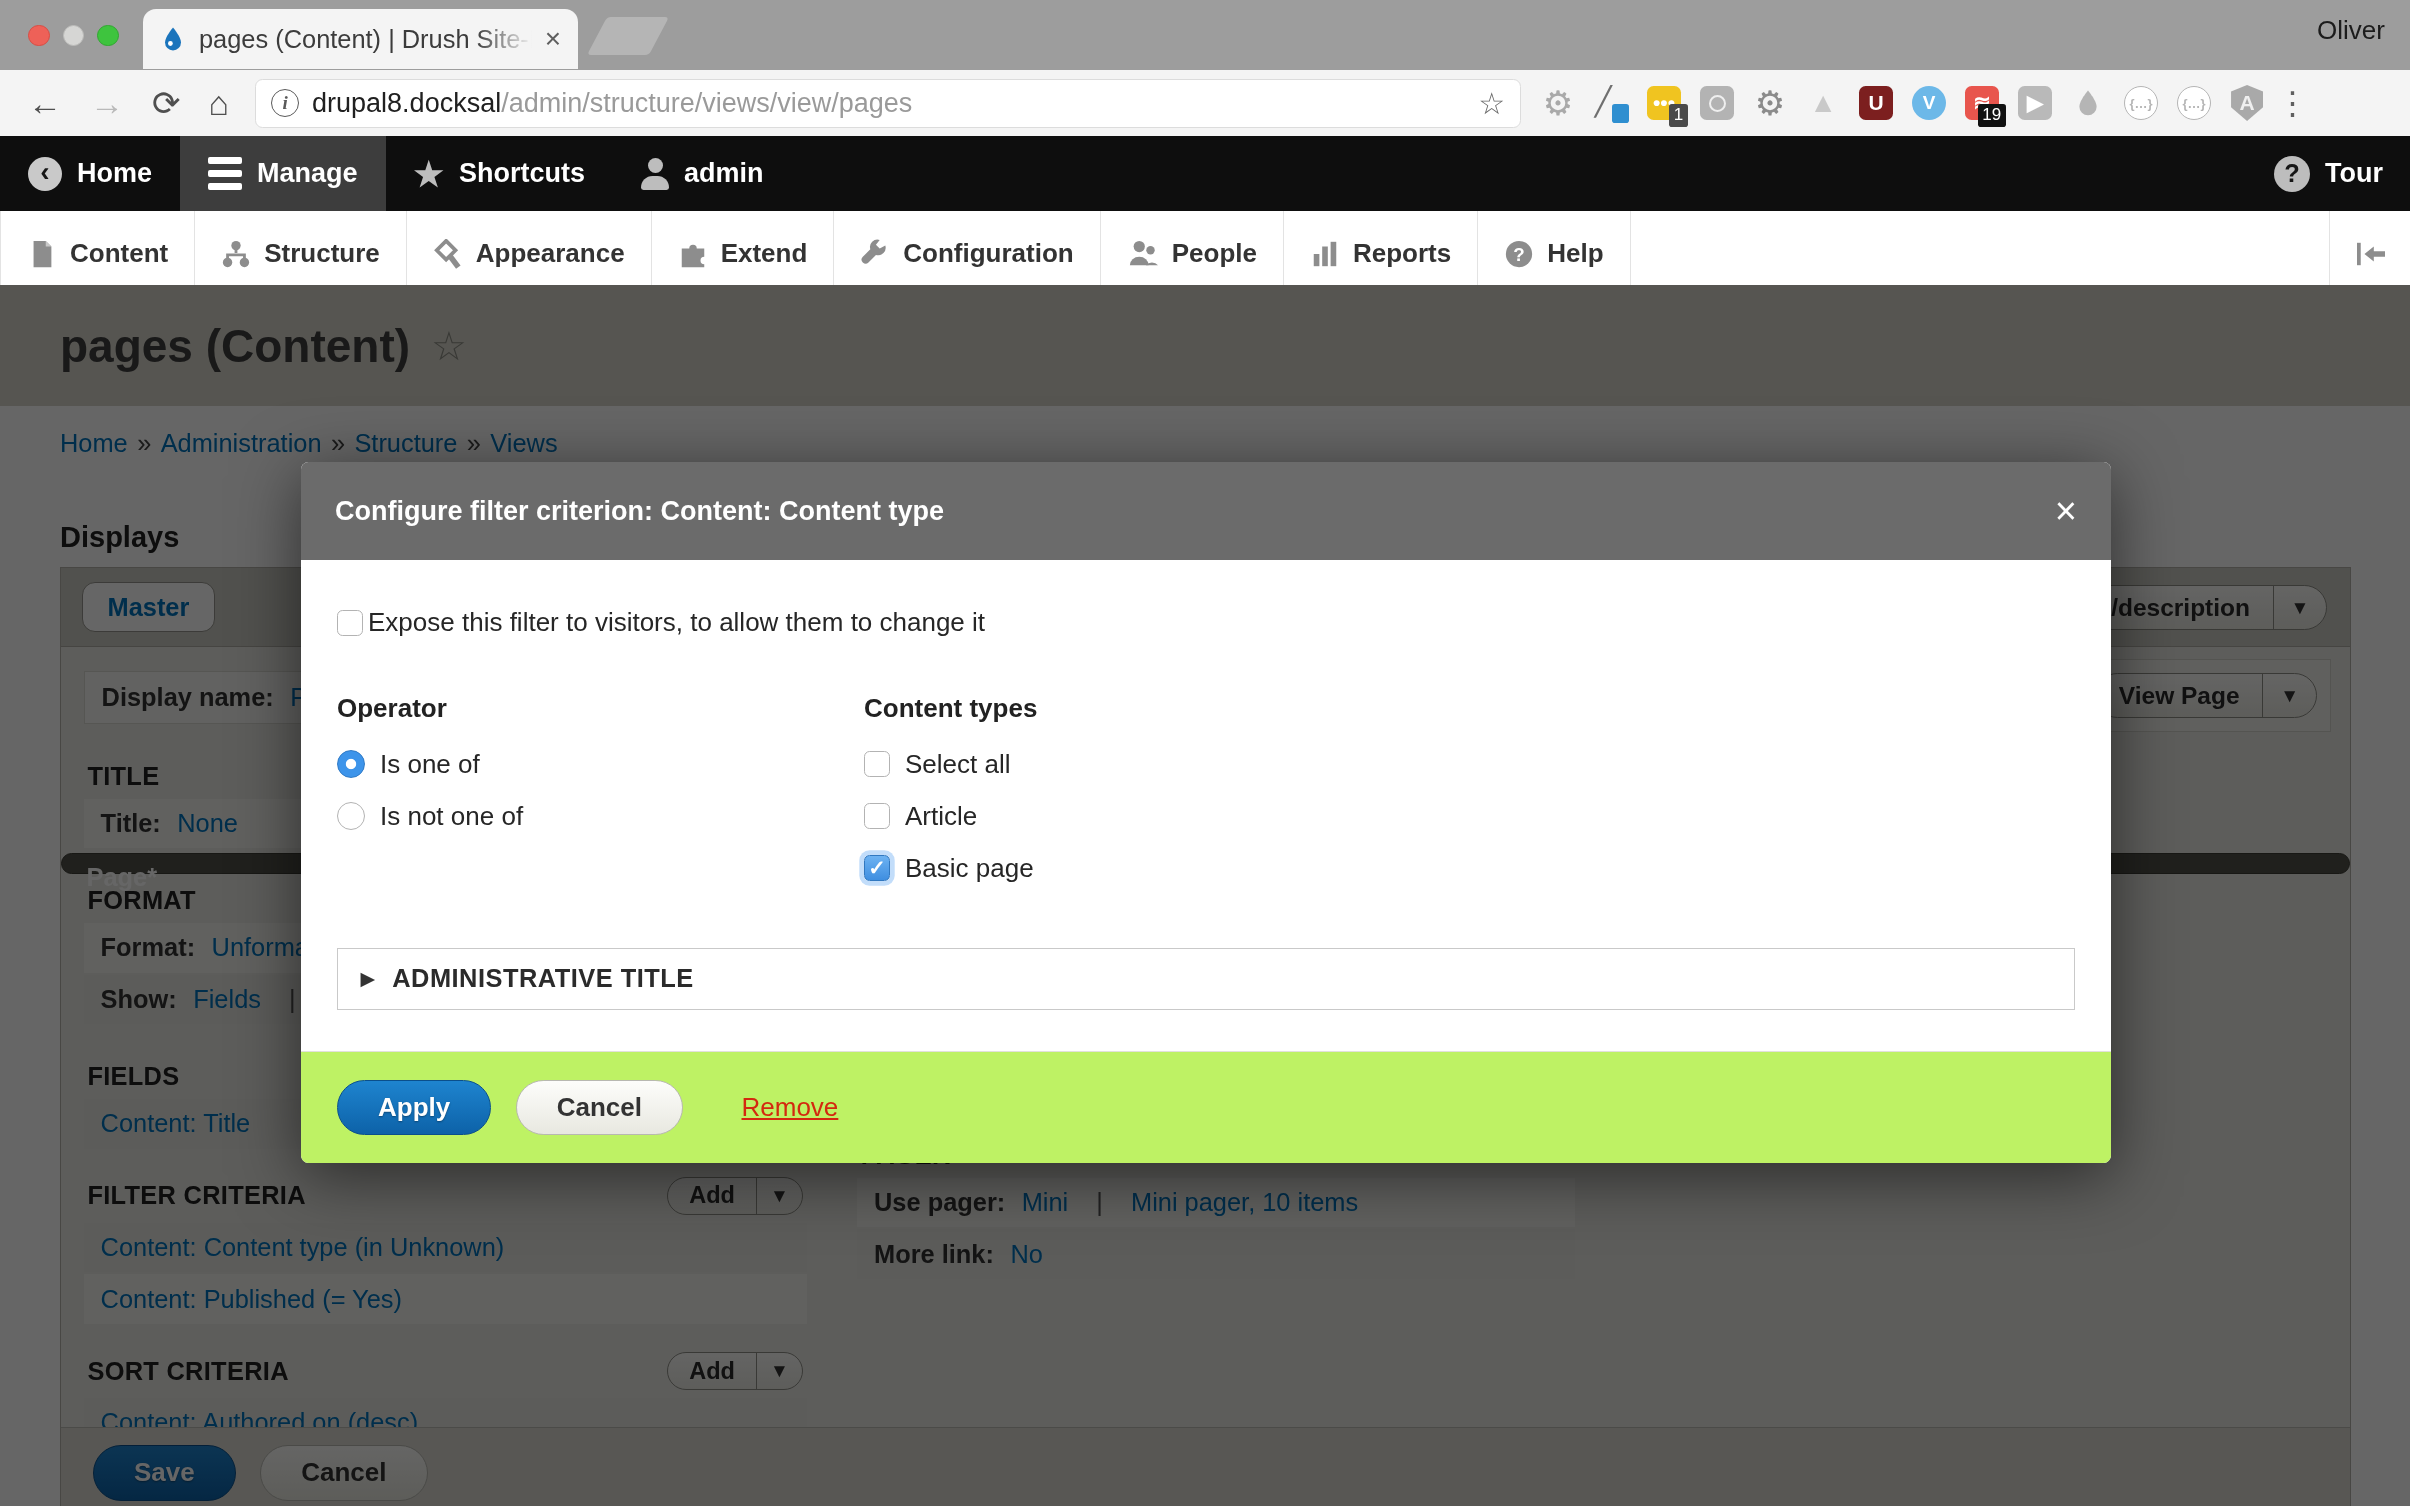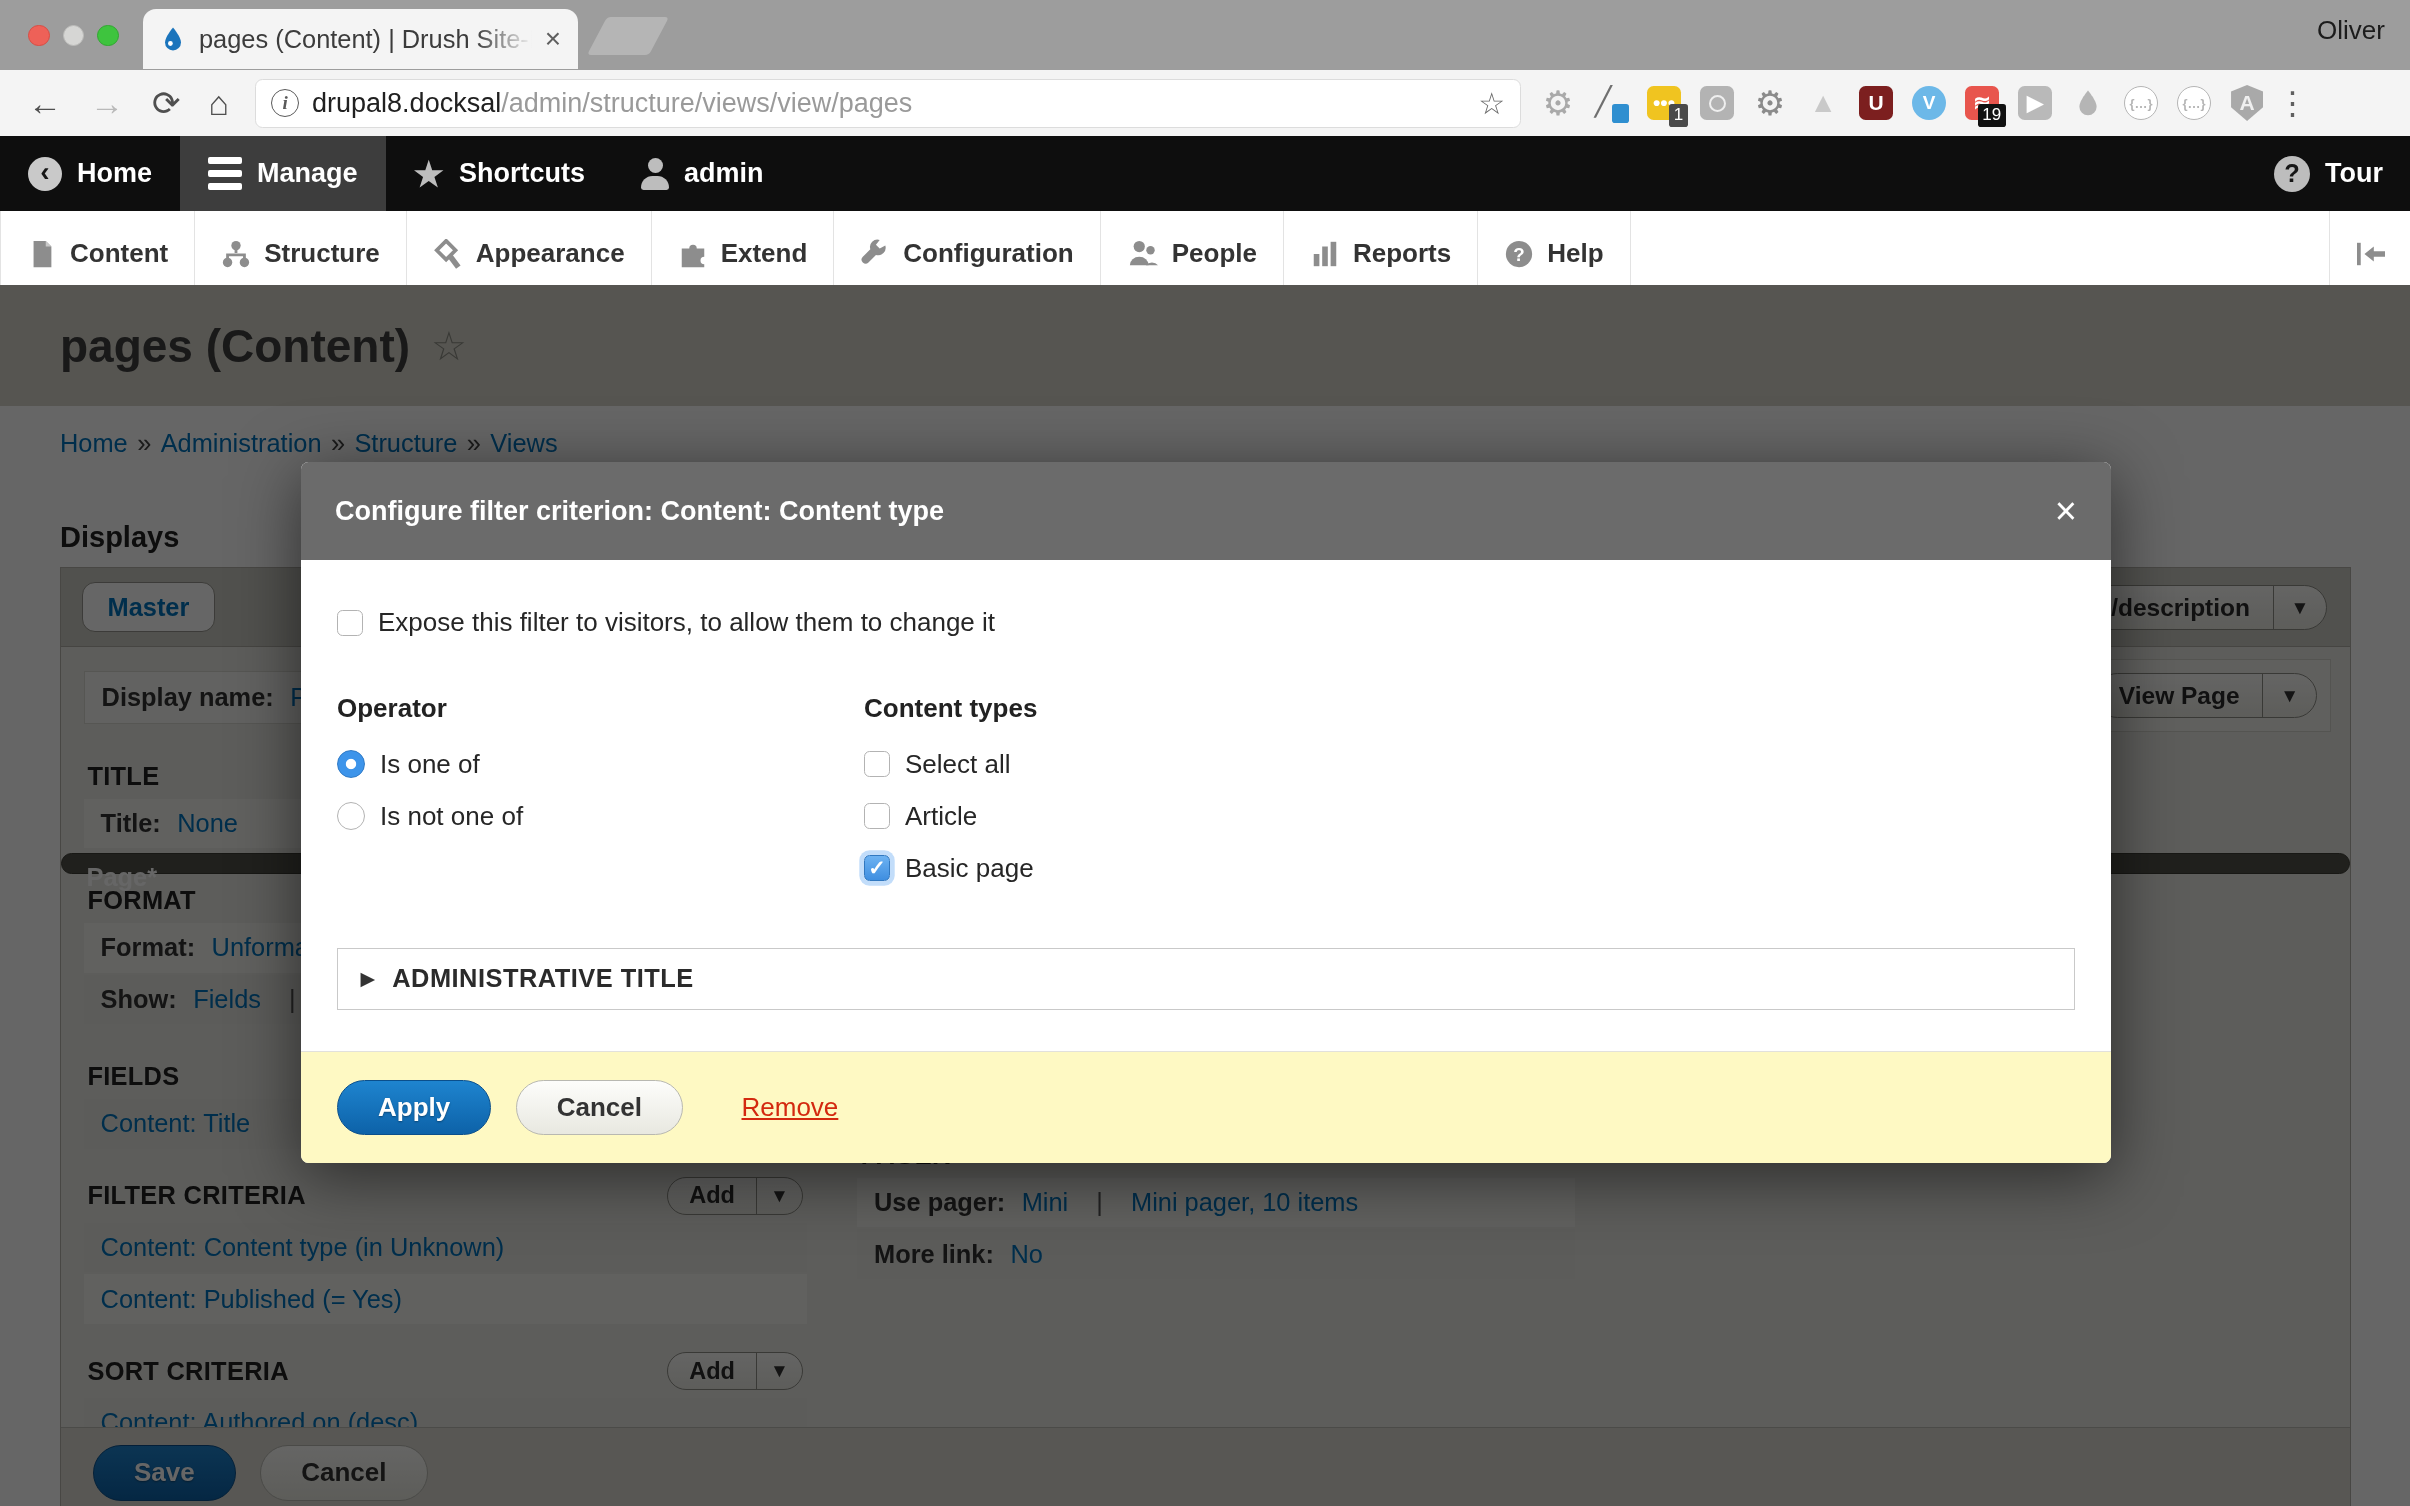--- a/index.html
+++ b/index.html
@@ -155,42 +155,42 @@
 
   
   .modal { position:absolute; left:301px; top:177px; width:1810px; z-index:50;
     border-radius:7.5px; box-shadow:0 13px 66px rgba(0,0,0,.55); background:#fff; }
   .modal-header { height:98px; background:#6b6b6b; border-radius:7.5px 7.5px 0 0; display:flex;
     align-items:center; padding:0 34px; }
   .modal-title { color:#fff; font-size:27px; font-weight:bold; }
   .modal-close { margin-left:auto; background:none; border:none; color:#fff; font-size:38px;
     line-height:1; font-family:inherit; }
   .modal-body { padding:34px 36px 0; }
-  .expose { display:flex; align-items:center; gap:15px; font-size:26px; color:#262626;
+  .expose { display:flex; align-items:center; gap:5px; font-size:26px; color:#262626;
     margin:13px 0 55px; }
   .cb { width:26px; height:26px; border:1.9px solid #b3b3b3; border-radius:5.6px; background:#fff;
     flex:none; display:flex; align-items:center; justify-content:center; }
   .cb.checked { background:linear-gradient(#6db2f2,#3f8ee0); border-color:#3178c0; color:#fff;
     font-size:21px; font-weight:bold; box-shadow:0 0 0 4.7px rgba(120,180,245,.45); }
   .cb.checked::after{ content:"✓"; }
   .radio { width:28px; height:28px; border:1.9px solid #b3b3b3; border-radius:50%; background:#fff;
     flex:none; }
   .radio.checked { border-color:#2f7ac6;
     background:radial-gradient(circle at 50% 50%, #fff 0 4.7px, #3d94ea 5.6px); }
   .mod-cols { display:flex; }
   .mod-col-op { width:527px; }
   .colhead { font-size:26px; font-weight:bold; color:#222; margin-bottom:24.5px; }
   .opt { display:flex; align-items:center; gap:15px; font-size:26px; color:#262626;
     margin-bottom:21px; }
   .admin-title { margin:43px 0 0; border:0.9px solid #c9c9c9; height:62px; display:flex;
     align-items:center; gap:17px; padding:0 22.6px; }
   .admin-title .caret { font-size:19px; color:#333; }
   .admin-title .at-label { font-size:25.4px; font-weight:bold; color:#2b2b2b;
     letter-spacing:0.5px; }
-  .modal-footer { margin-top:41px; background:#fef9c3; border-top:0.9px solid #e2e1dc;
+  .modal-footer { margin-top:41px; background:#bef264; border-top:0.9px solid #e2e1dc;
     border-radius:0 0 7.5px 7.5px; display:flex; align-items:center; gap:24.5px; padding:28px 36px; }
   .remove-link { color:#d3290f; font-size:26px; text-decoration:underline; margin-left:34px; }
 
   svg text{ font-family:"Liberation Sans",sans-serif; }
 </style>
 </head>
 <body>
 
 <div class="tabstrip">
   <div class="traffic">

